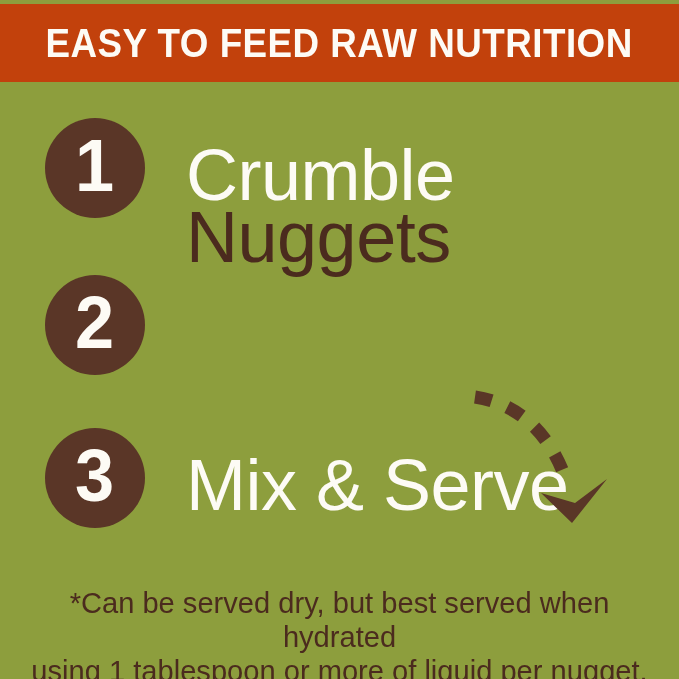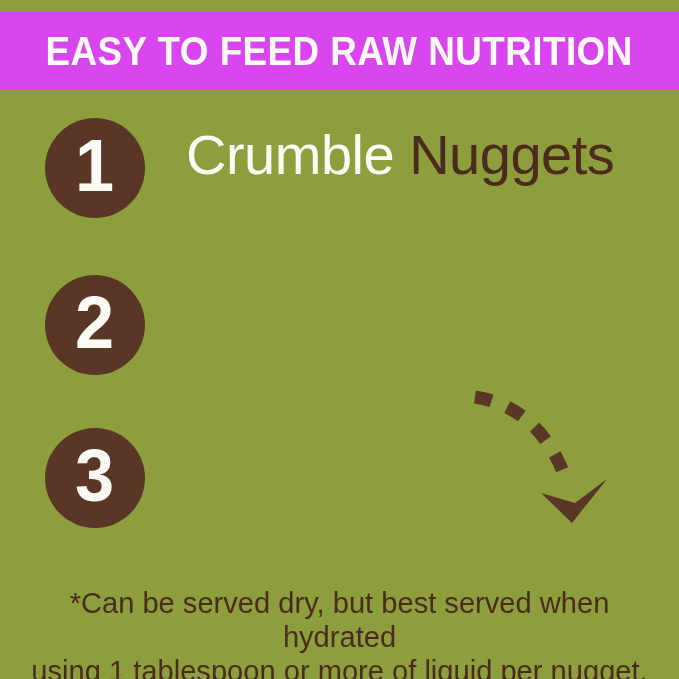--- a/index.html
+++ b/index.html
@@ -14,24 +14,24 @@
     overflow: hidden;
     background: #8d9e3d;
     font-family: "Liberation Sans", sans-serif;
     -webkit-font-smoothing: antialiased;
   }
 
   
   .header-banner {
     position: absolute;
     left: 0;
-    top: 12px;
+    top: 4px;
     width: 679px;
     height: 78px;
-    background: #d946ef;
+    background: #c2410c;
     display: flex;
     align-items: center;
     justify-content: center;
     box-sizing: border-box;
   }
   .header-title {
     color: #fdfbf5;
     font-family: "Liberation Sans Narrow", "Liberation Sans", sans-serif;
     font-weight: 700;
     font-size: 40px;
@@ -81,25 +81,26 @@
     font-weight: 700;
     font-size: 74px;
     line-height: 1;
     transform: scaleX(0.95) translateY(-2px);
   }
 
   .step-text {
     position: absolute;
     left: 186px;
     right: 8px;
-    font-size: 56px;
+    font-size: 72px;
     font-weight: 400;
     line-height: 62px;
     color: #4b2b1e;
     letter-spacing: -0.5px;
+    margin-top: 20px;
   }
   .step-1 .step-text { top: 24px; }
   .step-2 .step-text { top: 4px; }
   .step-3 .step-text { top: 16px; }
 
   .w { color: #fdfbf5; }
   .b { color: #4b2b1e; }
 
   
   .arrow-svg {
@@ -152,20 +153,23 @@
     <div class="step step-2">
       <div class="badge">
         <span class="badge-num">2</span>
       </div>
     </div>
 
     <div class="step step-3">
       <div class="badge">
         <span class="badge-num">3</span>
       </div>
+      <div class="step-text">
+        <div><span class="w">Mix &amp; Serve</span></div>
+      </div>
     </div>
 
   </div>
 
   <svg class="arrow-svg" viewBox="0 0 175 165">
     <path d="M 20 22 C 62 28, 96 58, 112 108" fill="none" stroke="#5a3627" stroke-width="13" stroke-linecap="butt" stroke-dasharray="17 17"></path>
     <path d="M 86 118 L 117 148 L 152 104 L 120 128 Z" fill="#5a3627"></path>
   </svg>
 
   <div class="footnote">

